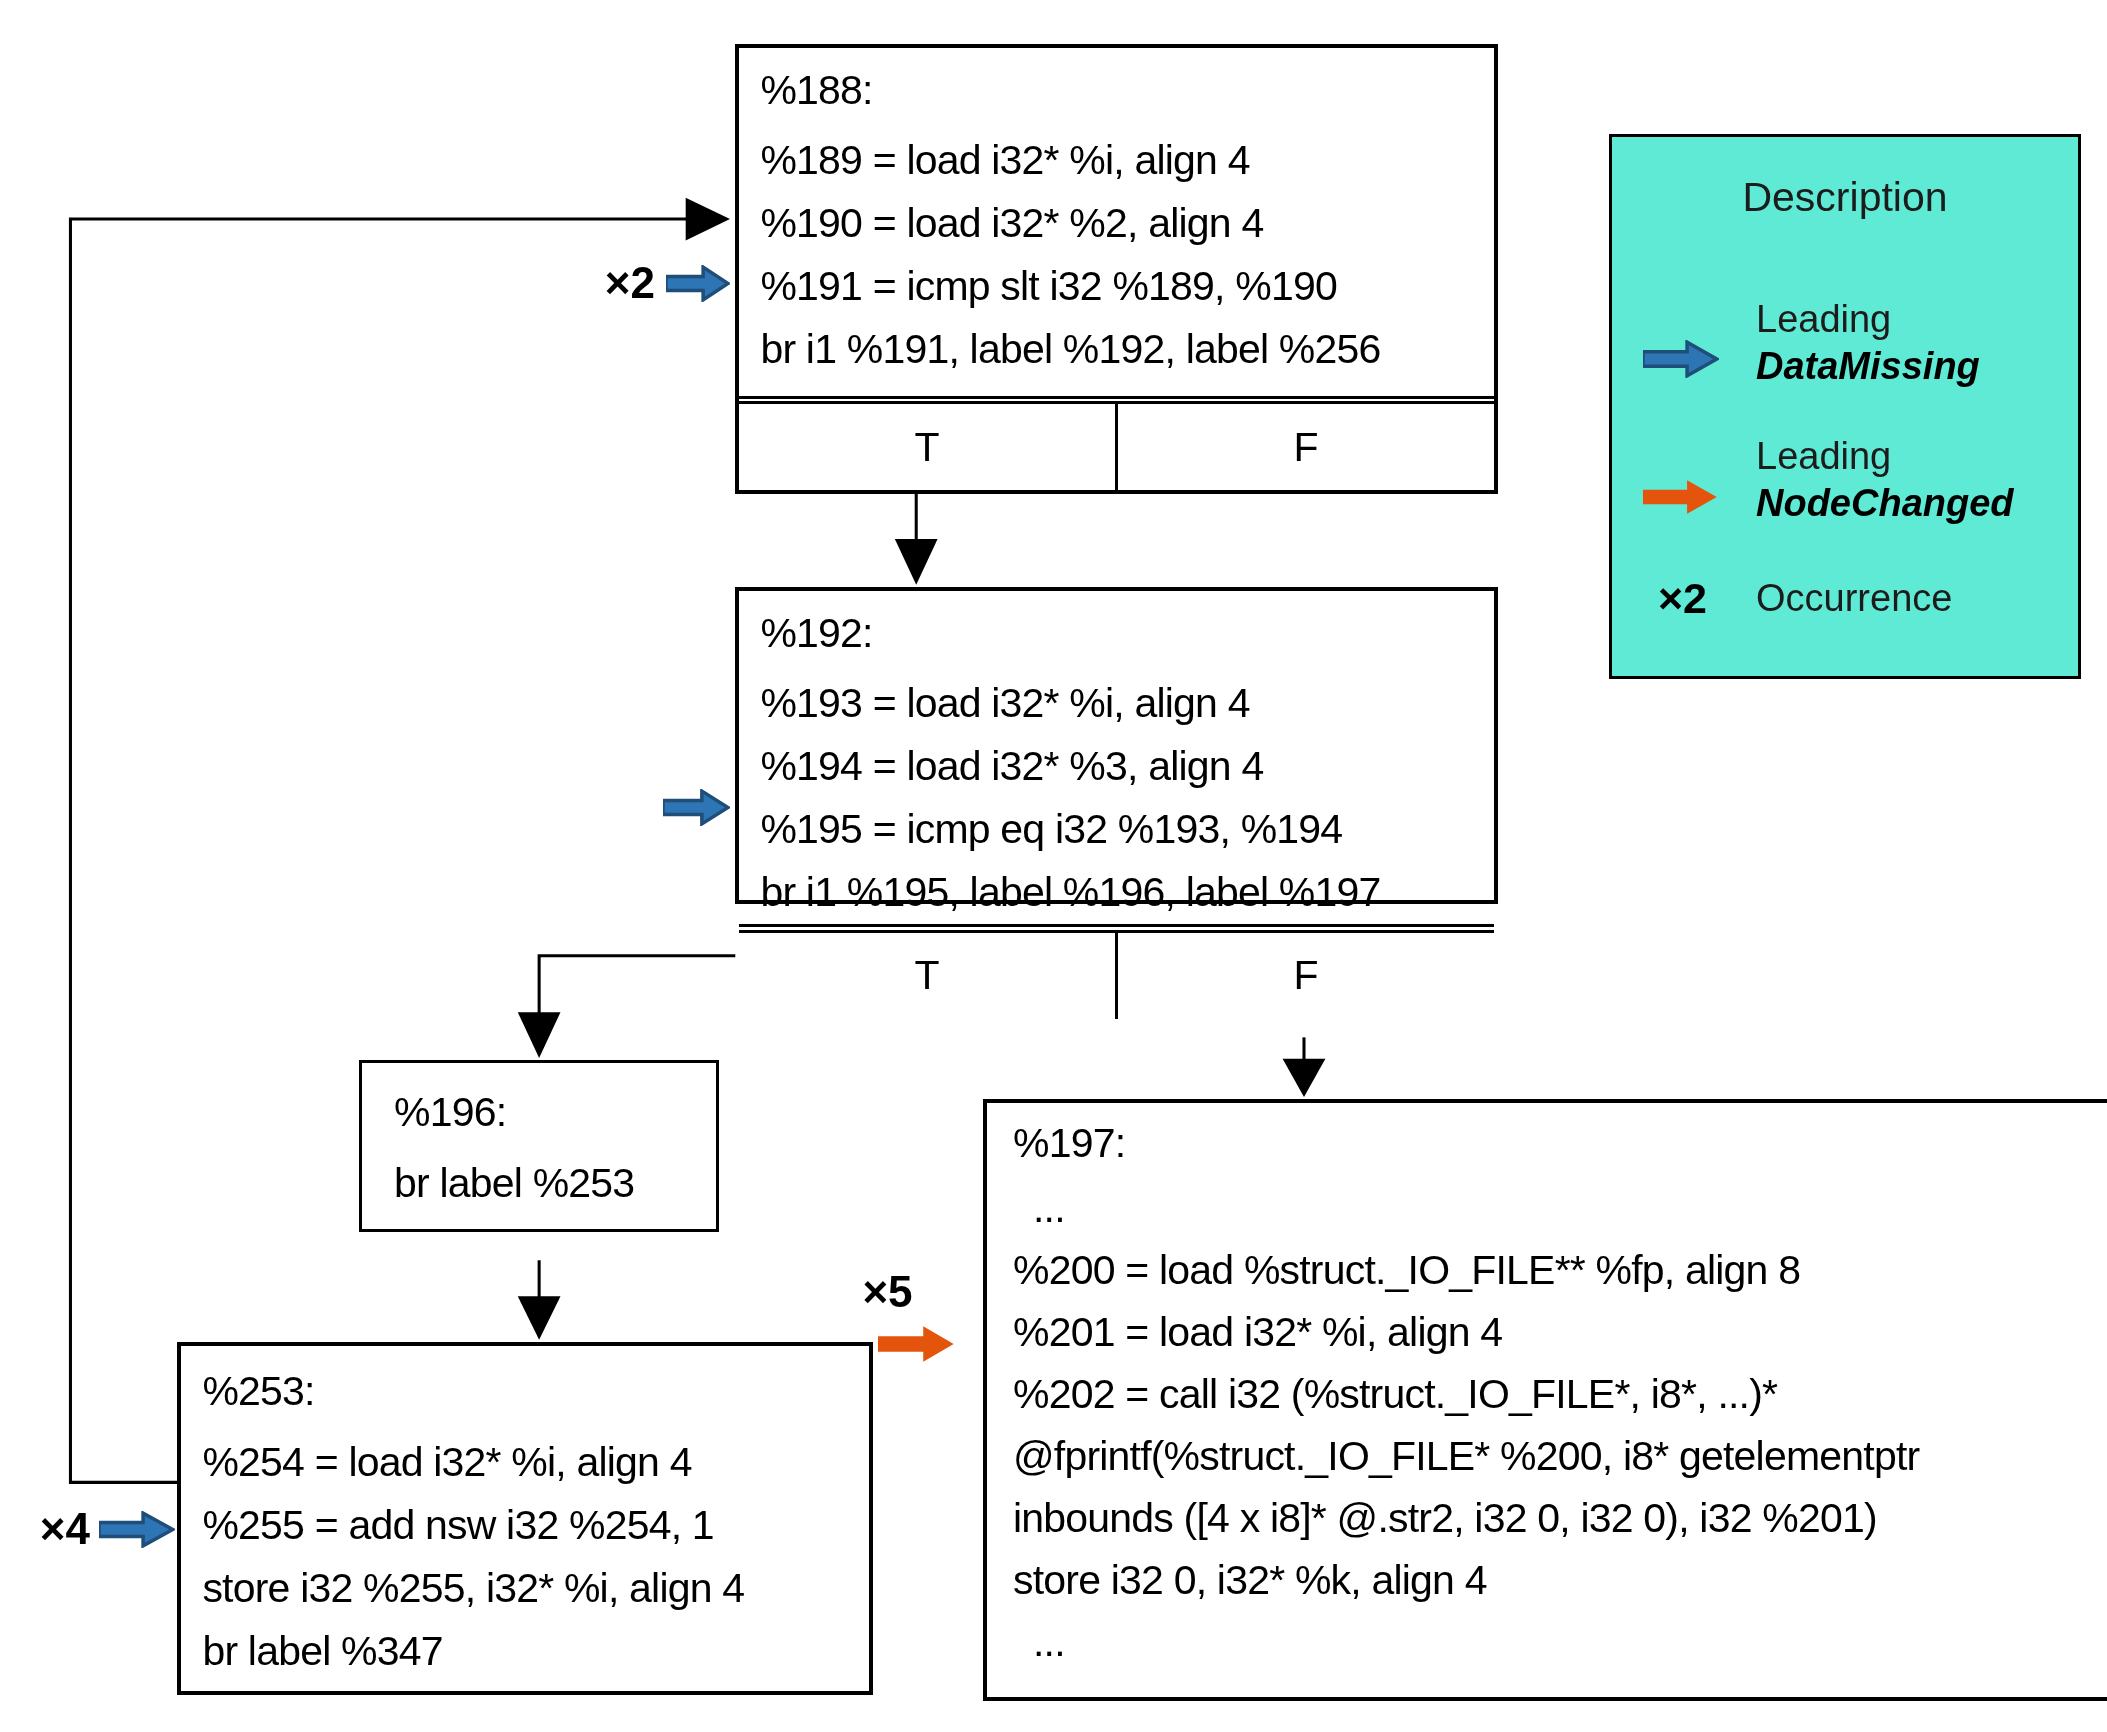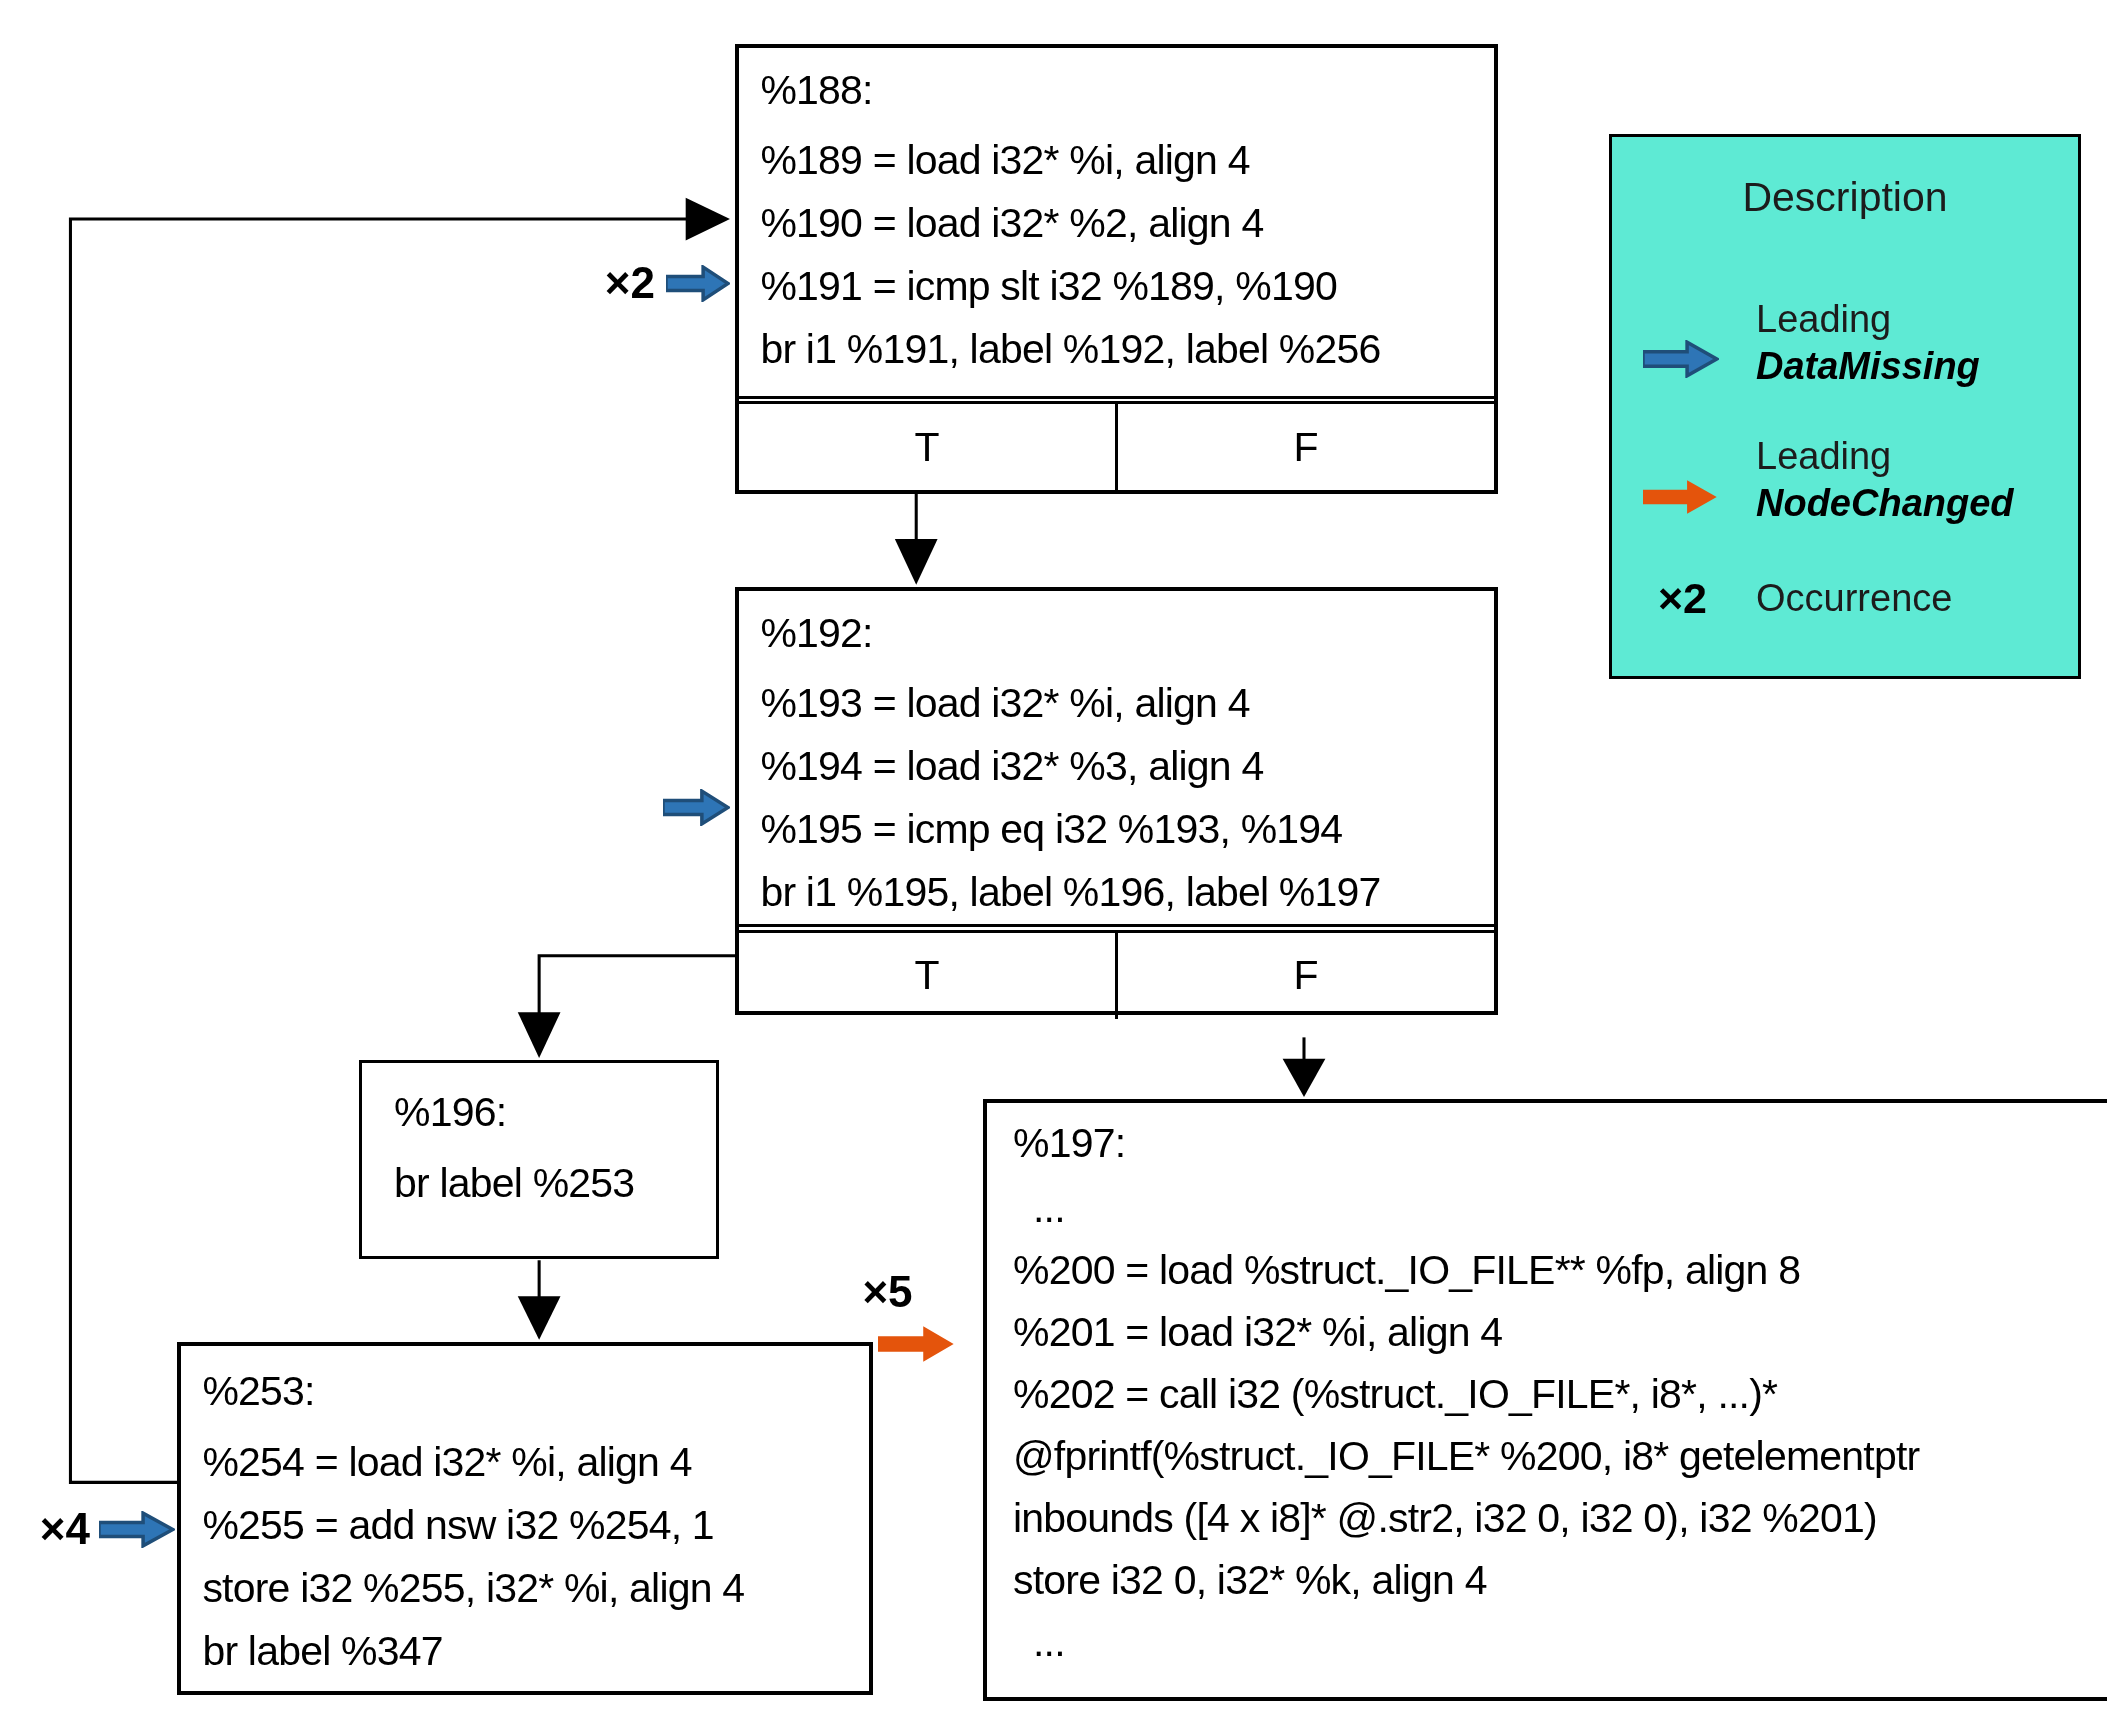--- a/index.html
+++ b/index.html
@@ -79,35 +79,35 @@
       <div class="ir">%190 = load i32* %2, align 4</div>
       <div class="ir">%191 = icmp slt i32 %189, %190</div>
       <div class="ir">br i1 %191, label %192, label %256</div>
     </div>
     <div class="tf-row">
       <div class="tf-cell t">T</div>
       <div class="tf-cell">F</div>
     </div>
   </div>
 
-  <div class="node has-tf" style="left:735px;top:587px;width:763px;height:428px">
+  <div class="node has-tf" style="left:735px;top:587px;width:763px;height:317px">
     <div class="node-body">
       <div class="ir node-label">%192:</div>
       <div class="ir">%193 = load i32* %i, align 4</div>
       <div class="ir">%194 = load i32* %3, align 4</div>
       <div class="ir">%195 = icmp eq i32 %193, %194</div>
       <div class="ir">br i1 %195, label %196, label %197</div>
     </div>
     <div class="tf-row">
       <div class="tf-cell t">T</div>
       <div class="tf-cell">F</div>
     </div>
   </div>
 
-  <div class="node" style="left:359px;top:1060px;width:360px;height:199px;border-width:3.8px">
+  <div class="node" style="left:359px;top:1060px;width:360px;height:172px;border-width:3.8px">
     <div class="node-body" style="padding:18.3px 21.4px 0 32px">
       <div class="ir node-label">%196:</div>
       <div class="ir">br label %253</div>
     </div>
   </div>
 
   <div class="node" style="left:177px;top:1342px;width:696px;height:353px">
     <div class="node-body" style="padding-top:14px">
       <div class="ir node-label">%253:</div>
       <div class="ir">%254 = load i32* %i, align 4</div>

